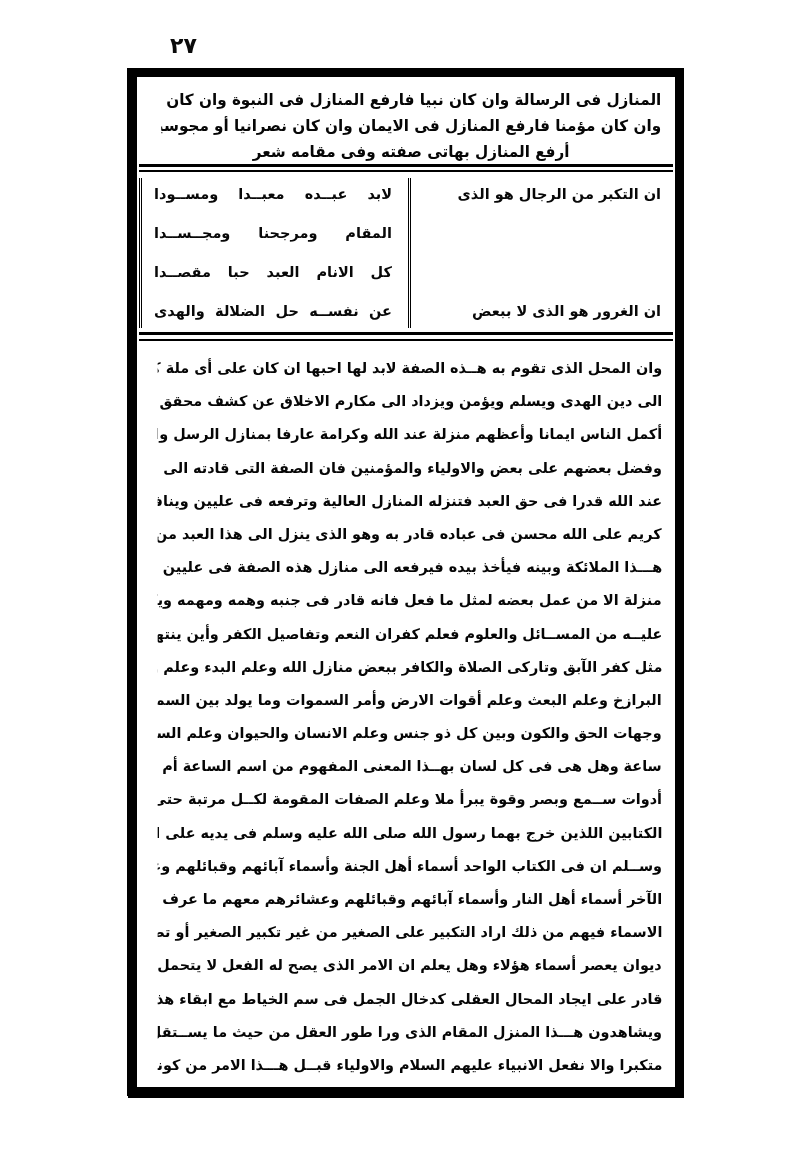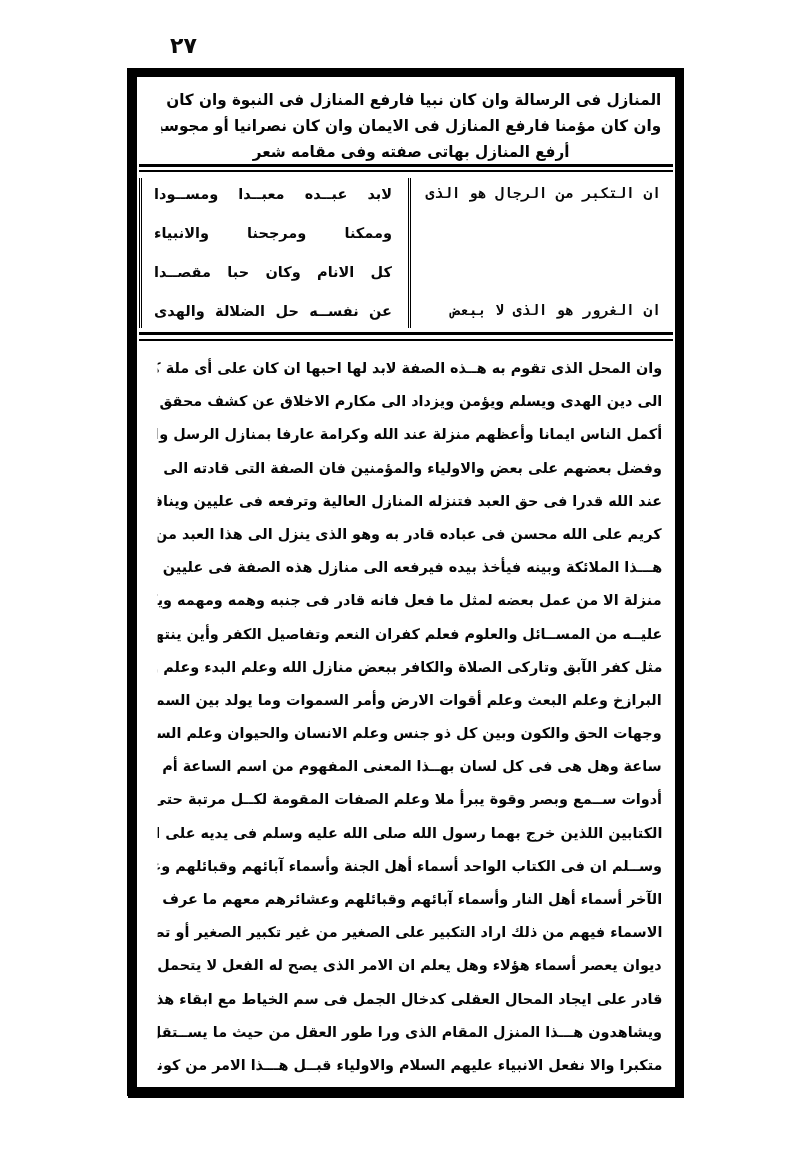--- a/index.html
+++ b/index.html
@@ -106,21 +106,20 @@
     box-sizing: border-box;
     padding: 2px 12px 2px 12px;
     display: flex;
     flex-direction: column;
     justify-content: space-between;
   }
   .verse-col.right {
     width: 50%;
     border-left: 3px double #000;
     margin-left: 4px;
-    font-family: Liberation Mono, monospace;
   }
   .verse-col.left {
     width: 50%;
     border-left: 3px double #000;
   }
   .verse-line {
     direction: rtl;
     text-align: right;
     font-size: 14.5px;
     line-height: 29px;
@@ -172,22 +171,22 @@
       <div class="aline last">أرفع المنازل بهاتى صفته وفى مقامه   شعر</div>
     </div>
 
     <div class="verse-table">
       <div class="verse-col right">
         <div class="verse-line">ان التكبر من الرجال هو الذى</div>
         <div class="verse-line">ان الغرور هو الذى لا ببعض</div>
       </div>
       <div class="verse-col left">
         <div class="verse-line">لابد عبــده معبــدا ومســودا</div>
-        <div class="verse-line">وممكنا ومرجحنا والانبياء</div>
-        <div class="verse-line">كل الانام وكان حبا مقصــدا</div>
+        <div class="verse-line">المقام ومرجحنا ومجــســدا</div>
+        <div class="verse-line">كل الانام العبد حبا مقصــدا</div>
         <div class="verse-line">عن نفســه حل الضلالة والهدى</div>
       </div>
     </div>
 
     <div class="body-block">
       <div class="aline">وان المحل الذى تقوم به هــذه الصفة لابد لها احبها ان كان على أى ملة كان وأفضله أن يرجع</div>
       <div class="aline">الى دين الهدى ويسلم ويؤمن ويزداد الى مكارم الاخلاق عن كشف محقق وعلم صحيح فيكون</div>
       <div class="aline">أكمل الناس ايمانا وأعظهم منزلة عند الله وكرامة عارفا بمنازل الرسل والانبياء عليهم السلام</div>
       <div class="aline">وفضل بعضهم على بعض والاولياء والمؤمنين فان الصفة التى قادته الى الاسلام أعظم الصفات</div>
       <div class="aline">عند الله قدرا فى حق العبد فتنزله المنازل العالية وترفعه فى عليين وينافس المقامى الملائكة كل ملك</div>

